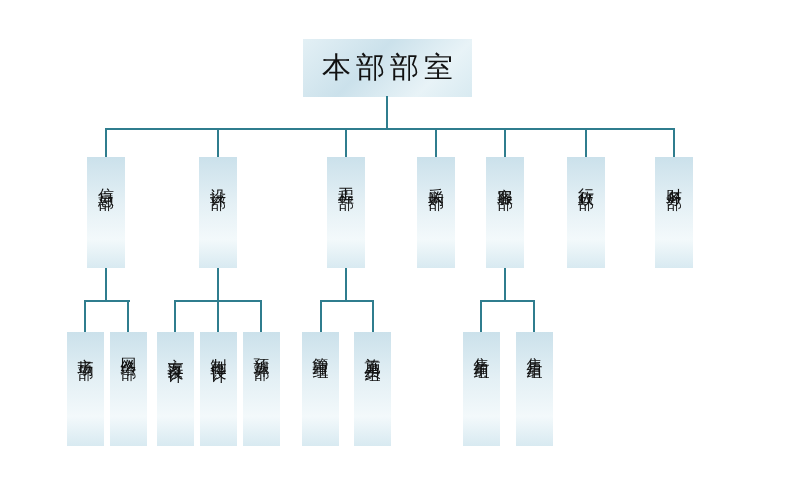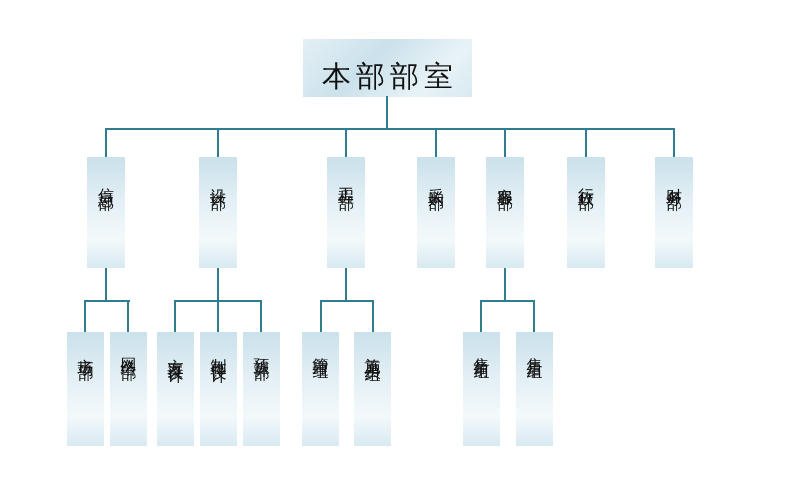--- a/index.html
+++ b/index.html
@@ -50,21 +50,21 @@
   .line {
     position: absolute;
     background: var(--line, #2f7d8e);
   }
 </style>
 </head>
 <body>
 
 <div class="canvas">
 
-  <div class="node root-node" style="left:303px; top:39px; width:169px; height:58px;align-items:flex-end;">
+  <div class="node root-node" style="left:303px; top:39px; width:169px; height:58px;">
     <span class="root-label">本部部室</span>
   </div>
 
   <div class="line" style="left:386px; top:96px; width:2px; height:33px;"></div>
   <div class="line" style="left:105px; top:128px; width:570px; height:2px;"></div>
   <div class="line" style="left:105px; top:129px; width:2px; height:28px;"></div>
   <div class="line" style="left:217px; top:129px; width:2px; height:28px;"></div>
   <div class="line" style="left:345px; top:129px; width:2px; height:28px;"></div>
   <div class="line" style="left:435px; top:129px; width:2px; height:28px;"></div>
   <div class="line" style="left:504px; top:129px; width:2px; height:28px;"></div>

